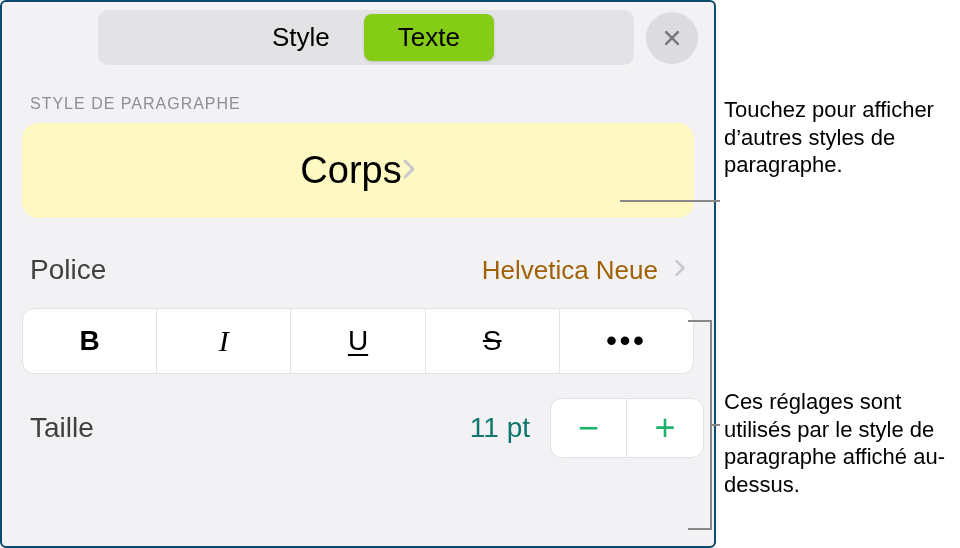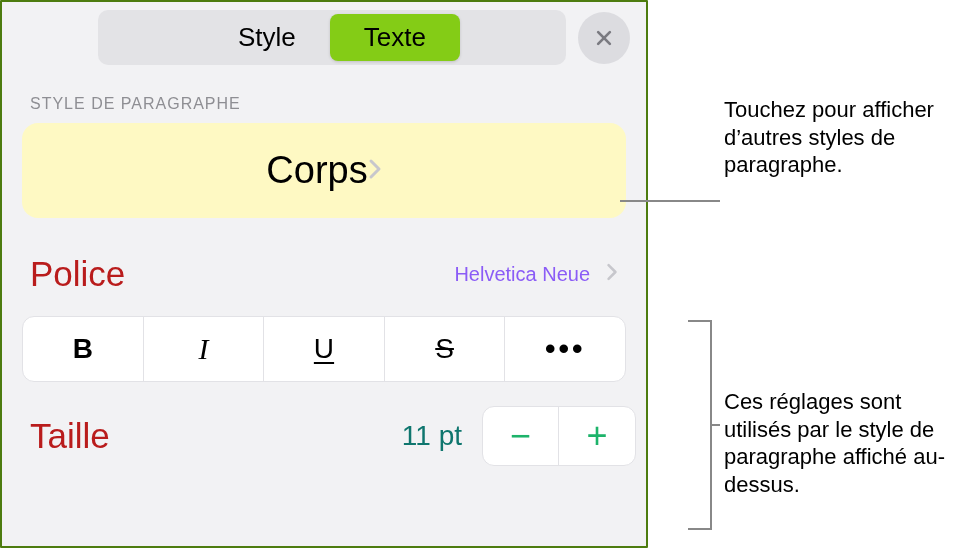--- a/index.html
+++ b/index.html
@@ -7,25 +7,25 @@
       width: 960px;
       height: 548px;
       font-family: -apple-system, "Helvetica Neue", Helvetica, Arial, sans-serif;
       background: #fff;
       position: relative;
     }
     .panel {
       position: absolute;
       left: 0;
       top: 0;
-      width: 648px;
+      width: 716px;
       height: 548px;
       background: #f2f2f4;
-      border: 2px solid #4d7c0f;
-      border-radius: 1px;
+      border: 2px solid #0c4a6e;
+      border-radius: 6px;
       overflow: hidden;
     }
     .segmented-container {
       display: flex;
       align-items: center;
       padding: 8px 16px;
       gap: 12px;
     }
     .segmented {
       display: flex;
@@ -82,28 +82,28 @@
       color: #000;
       font-weight: 400;
     }
     .chevron { color: #c7c7cc; }
     .row {
       display: flex;
       align-items: center;
       padding: 12px 28px;
     }
     .row-label {
-      font-size: 35px;
-      color: #b91c1c;
+      font-size: 28px;
+      color: #404040;
       flex: 0 0 auto;
     }
     .row-value {
       margin-left: auto;
-      font-size: 20px;
-      color: #8b5cf6;
+      font-size: 26px;
+      color: #a16207;
       padding-right: 12px;
     }
     .row .chevron { margin-left: 4px; }
     .style-btns {
       display: flex;
       margin: 10px 20px 0;
       background: #fff;
       border-radius: 12px;
       overflow: hidden;
       border: 1px solid #e2e2e6;

